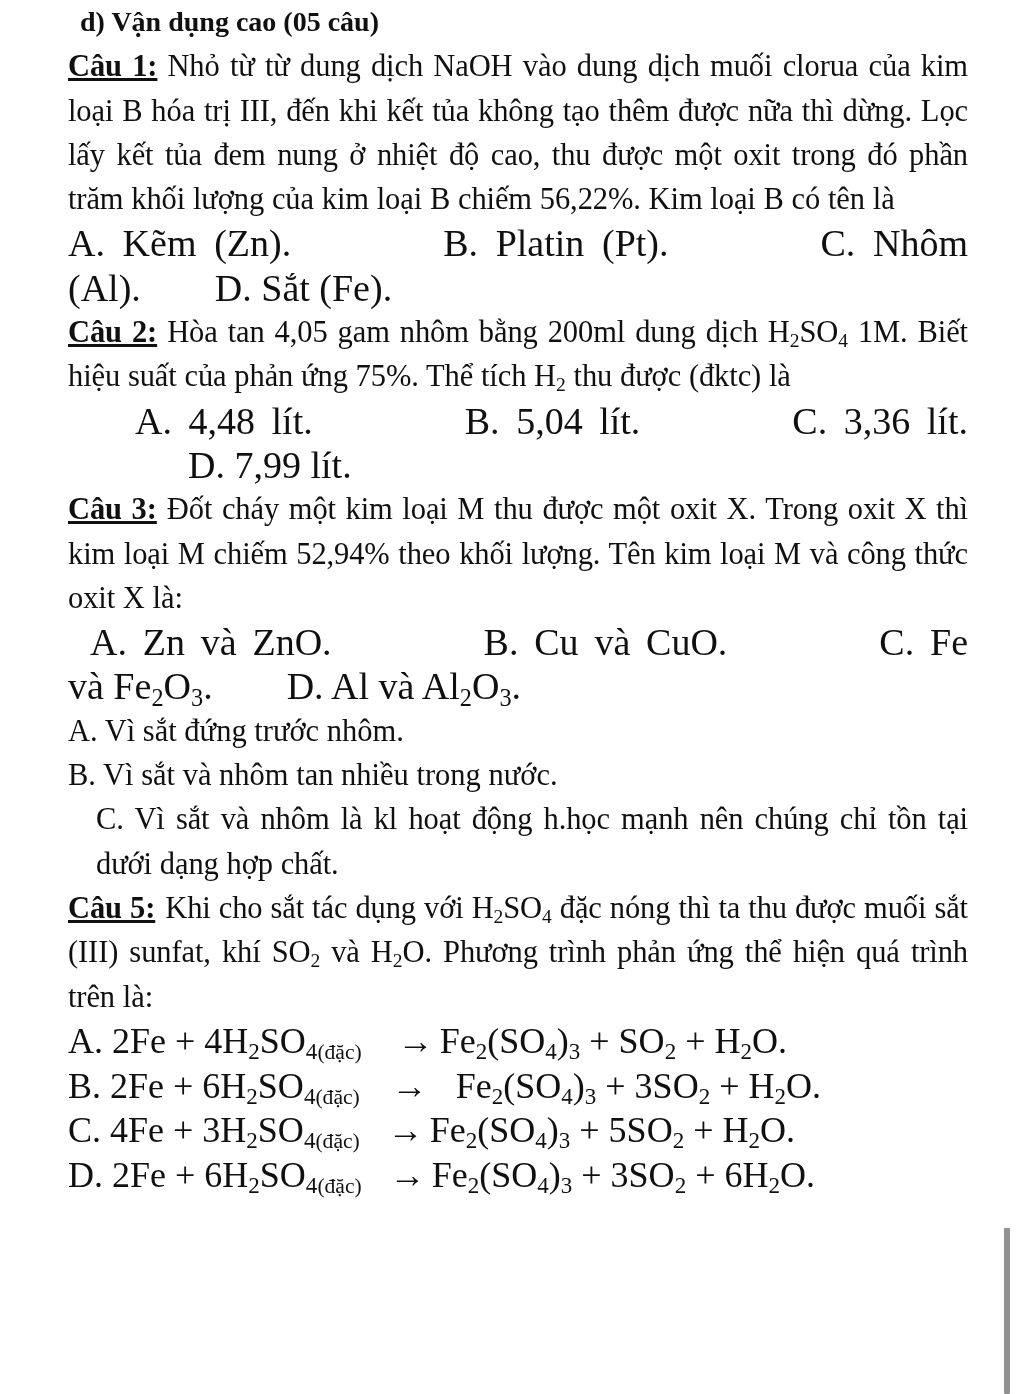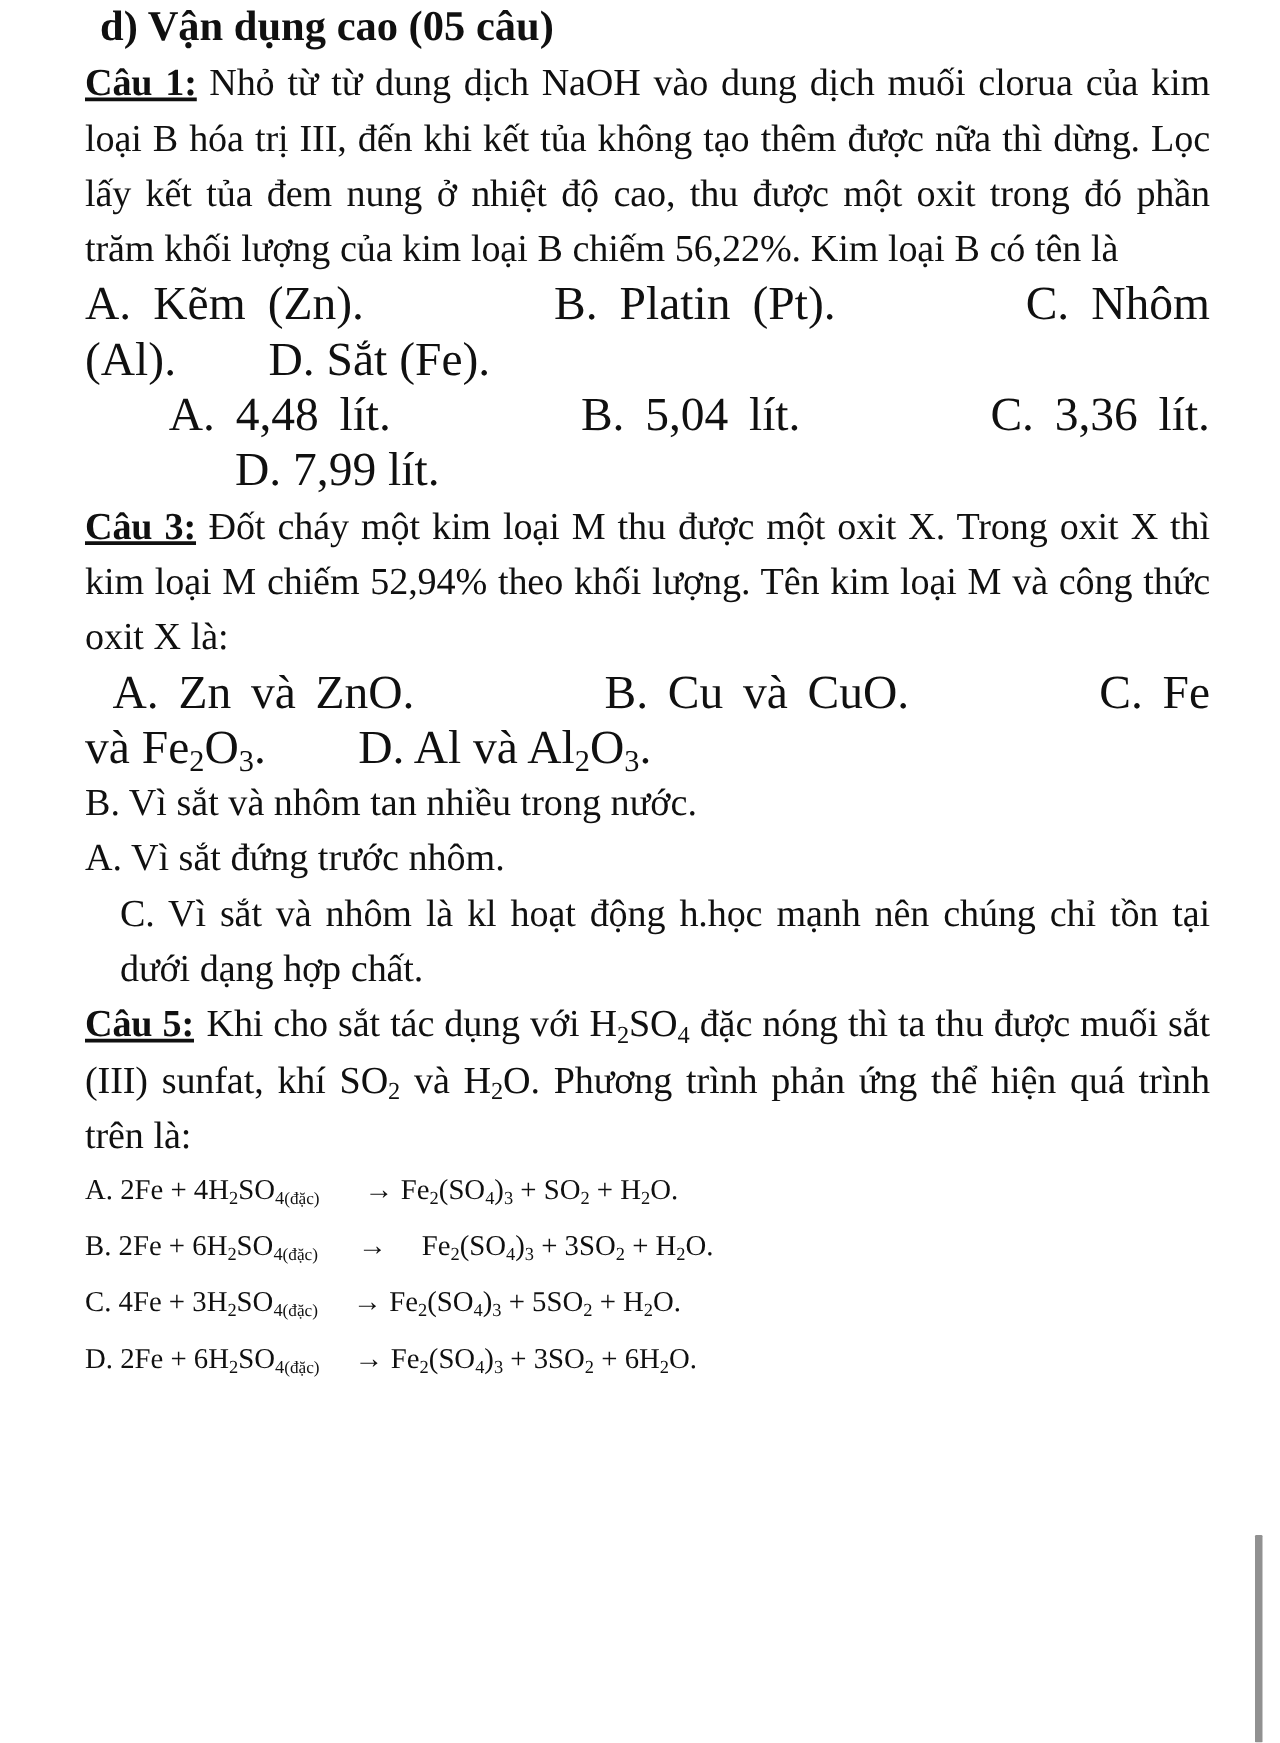--- a/index.html
+++ b/index.html
@@ -34,21 +34,21 @@
     text-align: justify;
     text-justify: inter-word;
     margin: 0;
     letter-spacing: -0.1px;
     word-spacing: 0.3px;
   }
   .line.nojust { text-align: left; }
 
   .heading {
     font-weight: bold;
-    font-size: 34px;
+    font-size: 28px;
     line-height: 44.3px;
     margin: 0;
     padding-left: 12px;
   }
 
   .qlabel {
     font-weight: bold;
     white-space: nowrap;
     text-decoration: underline;
   }
@@ -87,21 +87,21 @@
   
   .optline {
     font-size: 30.5px;
     line-height: 44.3px;
     margin: 0;
     text-align: left;
   }
 
   
   .eqline {
-    font-size: 23px;
+    font-size: 36px;
     line-height: 44.8px;
     margin: 0;
     text-align: left;
     white-space: nowrap;
   }
   .eq-arrow { display: inline-block; padding: 0 6px; }
   .eq-pad-a { display: inline-block; width: 30px; }
   .eq-pad-b { display: inline-block; width: 26px; }
   .eq-pad-c { display: inline-block; width: 22px; }
   .eq-pad-d { display: inline-block; width: 22px; }
@@ -122,30 +122,31 @@
 <body style="background: rgb(255, 255, 255); color: rgb(16, 16, 16);">
 
 <div class="page">
 
   <p class="heading">d) Vận dụng cao (05 câu)</p>
 
   <p class="line"><span class="qlabel">Câu 1:</span><span class="qgap"></span><span>Nhỏ từ từ dung dịch NaOH vào dung dịch muối clorua của kim loại B hóa trị III, đến khi kết tủa không tạo thêm được nữa thì dừng. Lọc lấy kết tủa đem nung ở nhiệt độ cao, thu được một oxit trong đó phần trăm khối lượng của kim loại B chiếm 56,22%. Kim loại B có tên là</span></p>
 
   <p class="opts"><span class="opt"><span>A.</span> <span>Kẽm (Zn).</span></span><span class="gap-lg"></span><span class="opt"><span>B.</span> <span>Platin (Pt).</span></span><span class="gap-lg"></span><span><span>C.</span> <span>Nhôm (Al).</span></span><span class="gap-sm"></span><span class="opt"><span>D.</span> <span>Sắt (Fe).</span></span></p>
 
+  <p class="line"><span class="qlabel">Câu 2:</span><span class="qgap"></span><span>Hòa tan 4,05 gam nhôm bằng 200ml dung dịch H</span><sub>2</sub><span>SO</span><sub>4</sub><span> 1M. Biết hiệu suất của phản ứng 75%. Thể tích H</span><sub>2</sub><span> thu được (đktc) là</span></p>
 
   <p class="opts"><span class="opt-indent"></span><span class="opt"><span>A.</span> <span>4,48 lít.</span></span><span class="gap-lg"></span><span class="opt"><span>B.</span> <span>5,04 lít.</span></span><span class="gap-lg"></span><span><span>C.</span> <span>3,36 lít.</span></span><span class="gap-md"></span><span class="opt"><span>D.</span> <span>7,99 lít.</span></span></p>
 
   <p class="line"><span class="qlabel">Câu 3:</span><span class="qgap"></span><span>Đốt cháy một kim loại M thu được một oxit X. Trong oxit X thì kim loại M chiếm 52,94% theo khối lượng. Tên kim loại M và công thức oxit X là:</span></p>
 
   <p class="opts"><span class="opt-sm-indent"></span><span class="opt"><span>A.</span> Zn và ZnO.</span><span class="gap-lg"></span><span class="opt"><span>B.</span> Cu và CuO.</span><span class="gap-lg"></span><span><span>C.</span> Fe và Fe<sub>2</sub>O<sub>3</sub>.</span><span class="gap-sm"></span><span class="opt"><span>D.</span> Al và Al<sub>2</sub>O<sub>3</sub>.</span></p>
 
 
+  <p class="optline"><span>A.</span> <span>Vì sắt đứng trước nhôm.</span></p>
   <p class="optline"><span>B.</span> <span>Vì sắt và nhôm tan nhiều trong nước.</span></p>
-  <p class="optline"><span>A.</span> <span>Vì sắt đứng trước nhôm.</span></p>
   <p class="line nojust" style="text-align:justify;margin-left:28px;"><span>C.</span> <span>Vì sắt và nhôm là kl hoạt động h.học mạnh nên chúng chỉ tồn tại dưới dạng hợp chất.</span></p>
 
   <p class="line"><span class="qlabel">Câu 5:</span><span class="qgap"></span><span>Khi cho sắt tác dụng với H</span><sub>2</sub><span>SO</span><sub>4</sub><span> đặc nóng thì ta thu được muối sắt (III) sunfat, khí SO</span><sub>2</sub><span> và H</span><sub>2</sub><span>O. Phương trình phản ứng thể hiện quá trình trên là:</span></p>
 
   <p class="eqline"><span>A.</span> <span>2Fe + 4H</span><sub>2</sub><span>SO</span><sub>4</sub><span class="sublabel">(đặc)</span><span class="eq-pad-a"></span><span class="eq-arrow">→</span><span>Fe</span><sub>2</sub><span>(SO</span><sub>4</sub><span>)</span><sub>3</sub><span> + SO</span><sub>2</sub><span> + H</span><sub>2</sub><span>O.</span></p>
 
   <p class="eqline"><span>B.</span> <span>2Fe + 6H</span><sub>2</sub><span>SO</span><sub>4</sub><span class="sublabel">(đặc)</span><span class="eq-pad-b"></span><span class="eq-arrow">→</span><span class="eq-pad-c"></span><span>Fe</span><sub>2</sub><span>(SO</span><sub>4</sub><span>)</span><sub>3</sub><span> + 3SO</span><sub>2</sub><span> + H</span><sub>2</sub><span>O.</span></p>
 
   <p class="eqline"><span>C.</span> <span>4Fe + 3H</span><sub>2</sub><span>SO</span><sub>4</sub><span class="sublabel">(đặc)</span><span class="eq-pad-c"></span><span class="eq-arrow">→</span><span>Fe</span><sub>2</sub><span>(SO</span><sub>4</sub><span>)</span><sub>3</sub><span> + 5SO</span><sub>2</sub><span> + H</span><sub>2</sub><span>O.</span></p>
 

